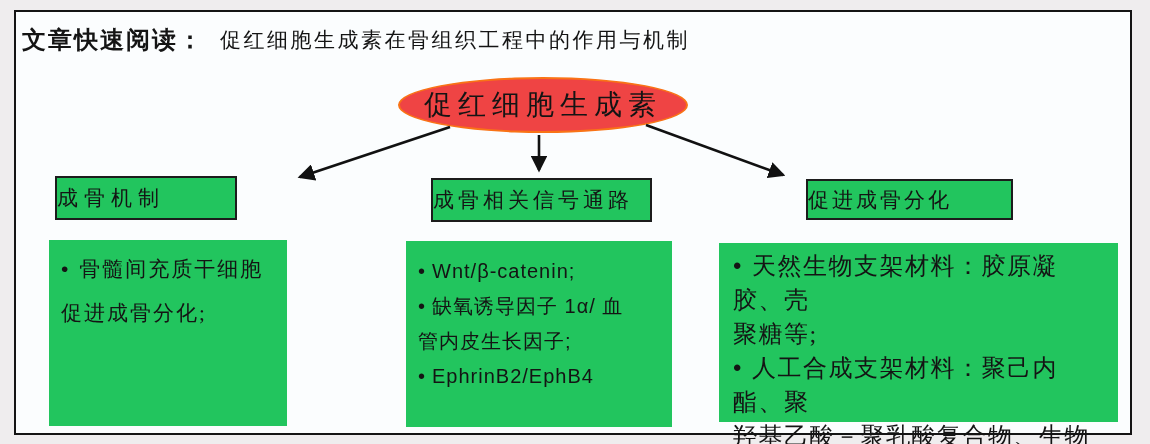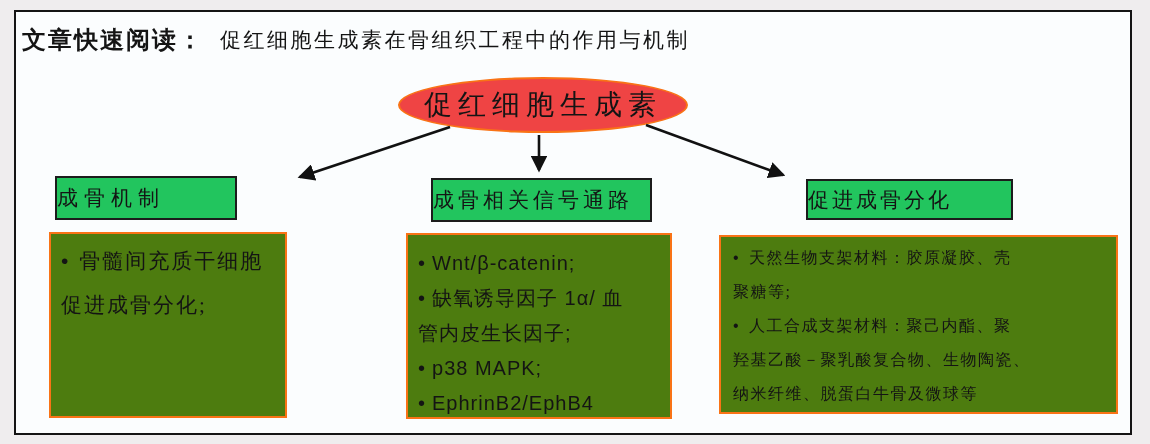--- a/index.html
+++ b/index.html
@@ -52,38 +52,39 @@
     background: #22c55e;
     font-size: 21px;
   }
   .head-0 { left: 55px;  top: 176px; width: 182px; height: 44px; letter-spacing: 6px; }
   .head-1 { left: 431px; top: 178px; width: 221px; height: 44px; letter-spacing: 4px; }
   .head-2 { left: 806px; top: 179px; width: 207px; height: 41px; letter-spacing: 3px; }
 
   .content-box {
     position: absolute;
     box-sizing: border-box;
-    border: 2px solid #f97316;
-    background: #4d7c0f;
+    border: 2px solid #22c55e;
+    background: #22c55e;
+    margin-top: 8px;
   }
   .content-0 {
     left: 49px; top: 232px; width: 238px; height: 186px;
     padding: 5px 8px 0 10px;
     font-size: 21px; line-height: 44px; letter-spacing: 2px;
   }
   .content-1 {
     left: 406px; top: 233px; width: 266px; height: 186px;
     padding: 11px 6px 0 10px;
     font-family: "Liberation Sans", sans-serif;
     font-size: 20px; line-height: 35px; letter-spacing: 1px;
   }
   .content-2 {
     left: 719px; top: 235px; width: 399px; height: 179px;
     padding: 4px 8px 0 12px;
-    font-size: 16px; line-height: 34px; letter-spacing: 1.5px;
+    font-size: 24px; line-height: 34px; letter-spacing: 1.5px;
   }
 
   .li { display: block; }
   .li .bullet { margin-right: 9px; font-family: "Liberation Sans", sans-serif; }
   .content-1 .li .bullet { margin-right: 6px; }
   .li .txt { white-space: pre-line; }
 </style>
 </head>
 <body>
 
@@ -130,23 +131,20 @@
 
   <div class="content-box content-1">
     <div class="li">
       <span class="bullet">•</span><span class="txt">Wnt/β-catenin;</span>
     </div>
     <div class="li">
       <span class="bullet">•</span><span class="txt">缺氧诱导因子 1α/ 血
 管内皮生长因子;</span>
     </div>
     <div class="li">
-      <span class="bullet">•</span><span class="txt">p38 MAPK;</span>
-    </div>
-    <div class="li">
       <span class="bullet">•</span><span class="txt">EphrinB2/EphB4</span>
     </div>
   </div>
 
   <div class="content-box content-2">
     <div class="li">
       <span class="bullet">•</span><span class="txt">天然生物支架材料：胶原凝胶、壳
 聚糖等;</span>
     </div>
     <div class="li">

